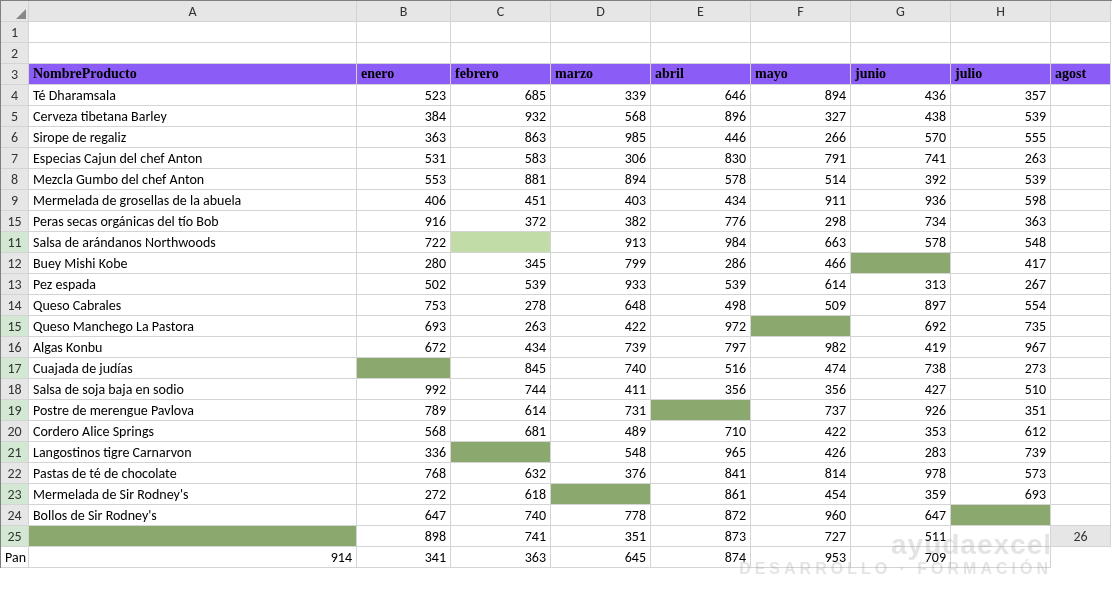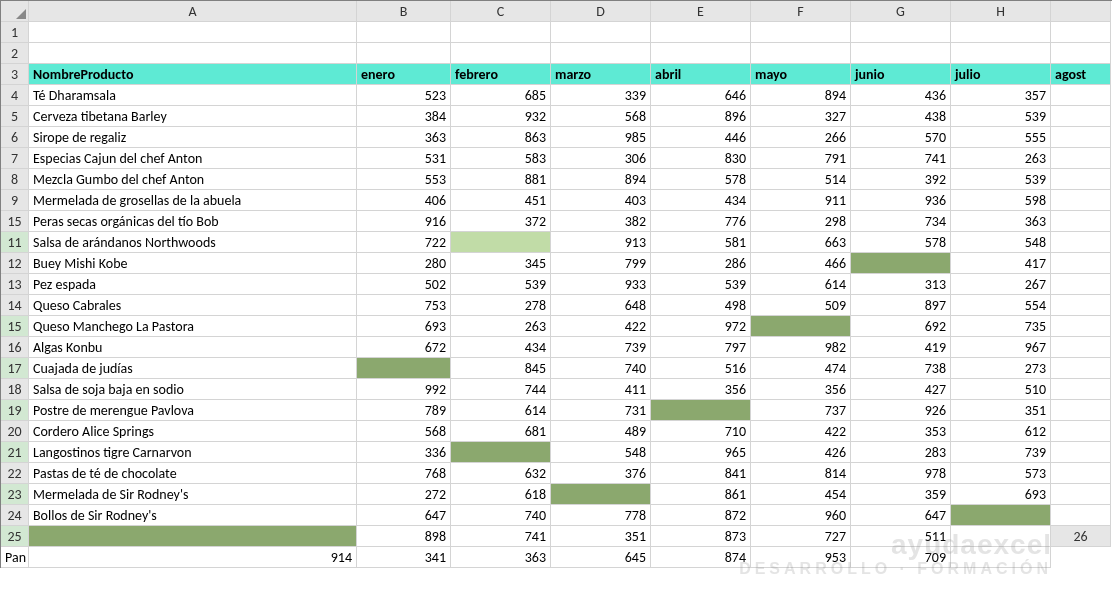--- a/index.html
+++ b/index.html
@@ -55,23 +55,24 @@
     }
     
     .cell-text {
       justify-content: flex-start;
     }
     .cell-num {
       justify-content: flex-end;
     }
     
     .table-header {
-      background: #5eead4;
+      background: #8b5cf6;
       font-weight: bold;
       justify-content: flex-start;
+      font-family: Liberation Serif, serif;
     }
     .table-header.num {
       justify-content: flex-start;
     }
     
     .green-light {
       background: #c1dca7;
     }
     .green-dark {
       background: #8ba86e;
@@ -225,21 +226,21 @@
     <div class="cell-num">776</div>
     <div class="cell-num">298</div>
     <div class="cell-num">734</div>
     <div class="cell-num">363</div>
     <div class="cell-num"></div>
     <div class="row-head selected">11</div>
     <div class="cell-text">Salsa de arándanos Northwoods</div>
     <div class="cell-num">722</div>
     <div class="cell-num green-light"></div>
     <div class="cell-num">913</div>
-    <div class="cell-num">581</div>
+    <div class="cell-num">984</div>
     <div class="cell-num">663</div>
     <div class="cell-num">578</div>
     <div class="cell-num">548</div>
     <div class="cell-num"></div>
     <div class="row-head">12</div>
     <div class="cell-text">Buey Mishi Kobe</div>
     <div class="cell-num">280</div>
     <div class="cell-num">345</div>
     <div class="cell-num">799</div>
     <div class="cell-num">286</div>

